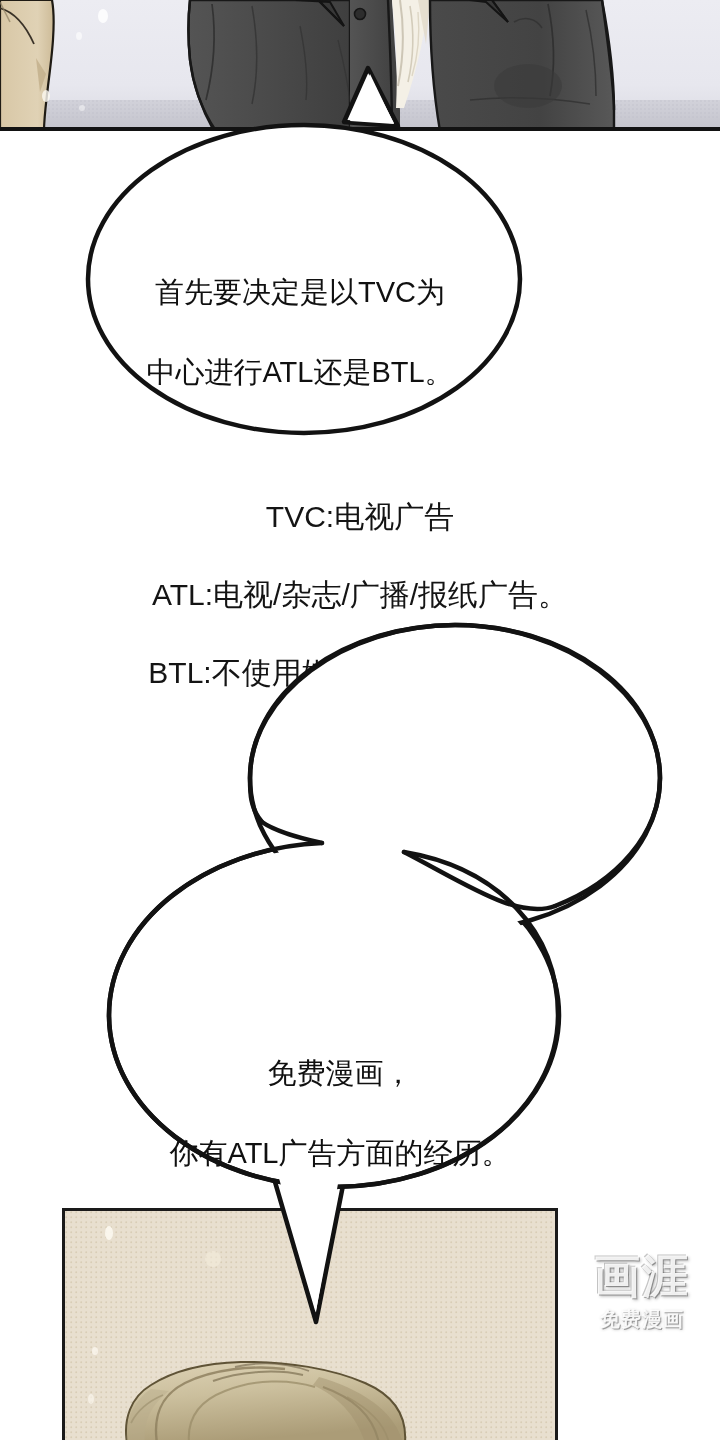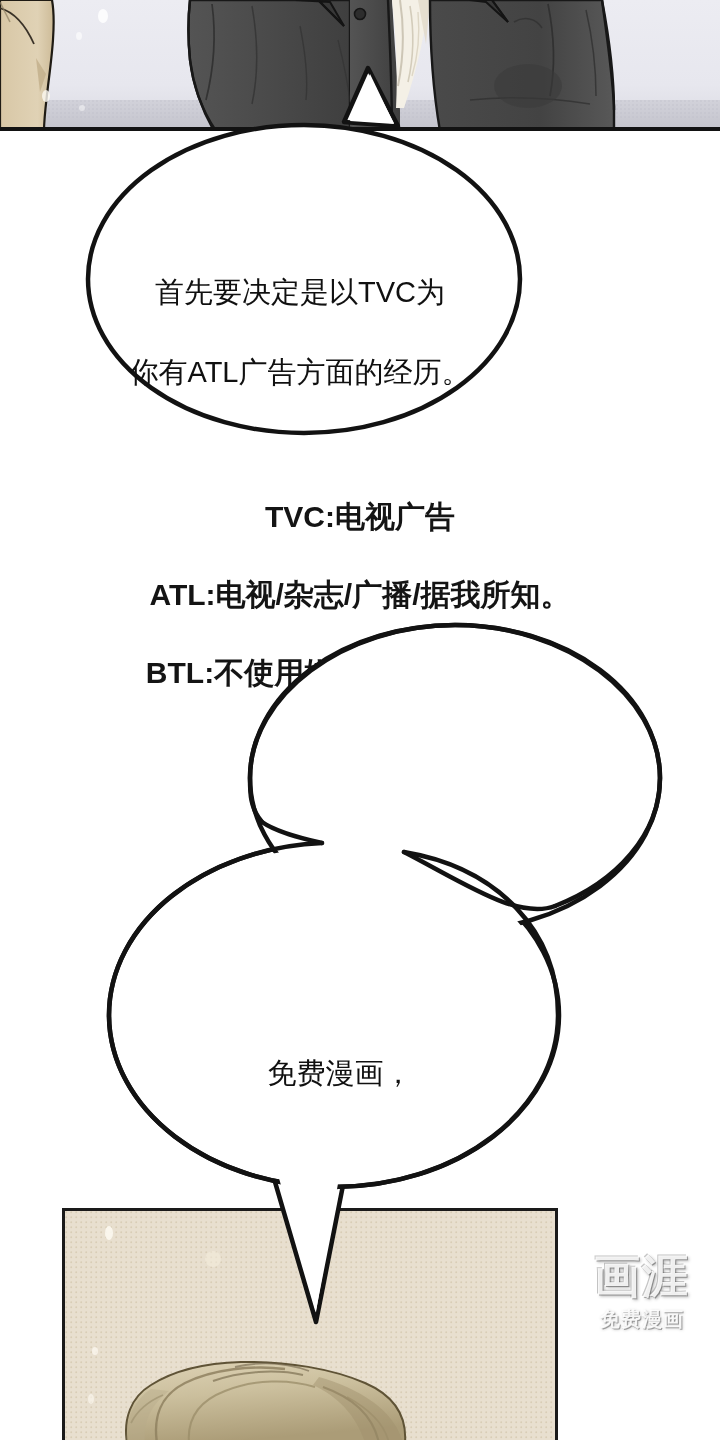--- a/index.html
+++ b/index.html
@@ -53,21 +53,21 @@
   
   #narration {
     position: absolute;
     left: 0;
     top: 458px;
     width: 720px;
     text-align: center;
     color: #141414;
     font-size: 30px;
     line-height: 39px;
-    font-weight: 700;
+    font-weight: 400;
     letter-spacing: 0px;
     white-space: pre-line;
   }
   #narration .nline { display: block; }
 
   
   .bubble-text {
     position: absolute;
     text-align: center;
     color: #101010;
@@ -224,26 +224,26 @@
 
     <path d="M368,68 L398,126 L344,122 Z" fill="#ffffff" stroke="#121212" stroke-width="4.5" stroke-linejoin="round"></path>
 
     <ellipse cx="304" cy="279" rx="216" ry="154" fill="#ffffff" stroke="#121212" stroke-width="4.5"></ellipse>
 
     <path d="M370,74 L394,124 L350,121 Z" fill="#ffffff" stroke="none"></path>
   </svg>
 
   <div class="bubble-text" id="bubble1-text">
     <span class="tline">首先要决定是以TVC为</span>
-    <span class="tline">你有ATL广告方面的经历。</span>
+    <span class="tline">中心进行ATL还是BTL。</span>
   </div>
 
   <div id="narration">
     <span class="nline">TVC:电视广告</span>
-    <span class="nline">ATL:电视/杂志/广播/据我所知。</span>
+    <span class="nline">ATL:电视/杂志/广播/报纸广告。</span>
     <span class="nline">BTL:不使用媒体的面对面广告。</span>
   </div>
 
   <div id="panel-bottom">
     <svg class="svg-abs" width="496" height="232" viewBox="0 0 496 232">
       <defs>
         <pattern id="dotsBot" width="5" height="5" patternUnits="userSpaceOnUse">
           <rect width="5" height="5" fill="#e8dfcf"></rect>
           <circle cx="1.2" cy="1.2" r="1" fill="#d6cab2" opacity="0.85"></circle>
         </pattern>
@@ -310,20 +310,21 @@
 
     <path d="M322,243 C300,238 276,232 262,222" fill="none" stroke="#121212" stroke-width="4.5" stroke-linecap="round"></path>
     <path d="M555,306 C518,320 466,284 404,252" fill="none" stroke="#121212" stroke-width="4.5" stroke-linecap="round"></path>
 
     <path d="M274,560 L316,712 L342,560 Z" fill="#ffffff" stroke="none"></path>
   </svg>
 
 
   <div class="bubble-text" id="bubble2b-text">
     <span class="tline">免费漫画，</span>
+    <span class="tline">你有ATL广告方面的经历。</span>
   </div>
 
   <div id="watermark">
     <div class="wm-main">画涯</div>
     <div class="wm-sub">免费漫画</div>
   </div>
 
 </div>
 
 </body></html>

